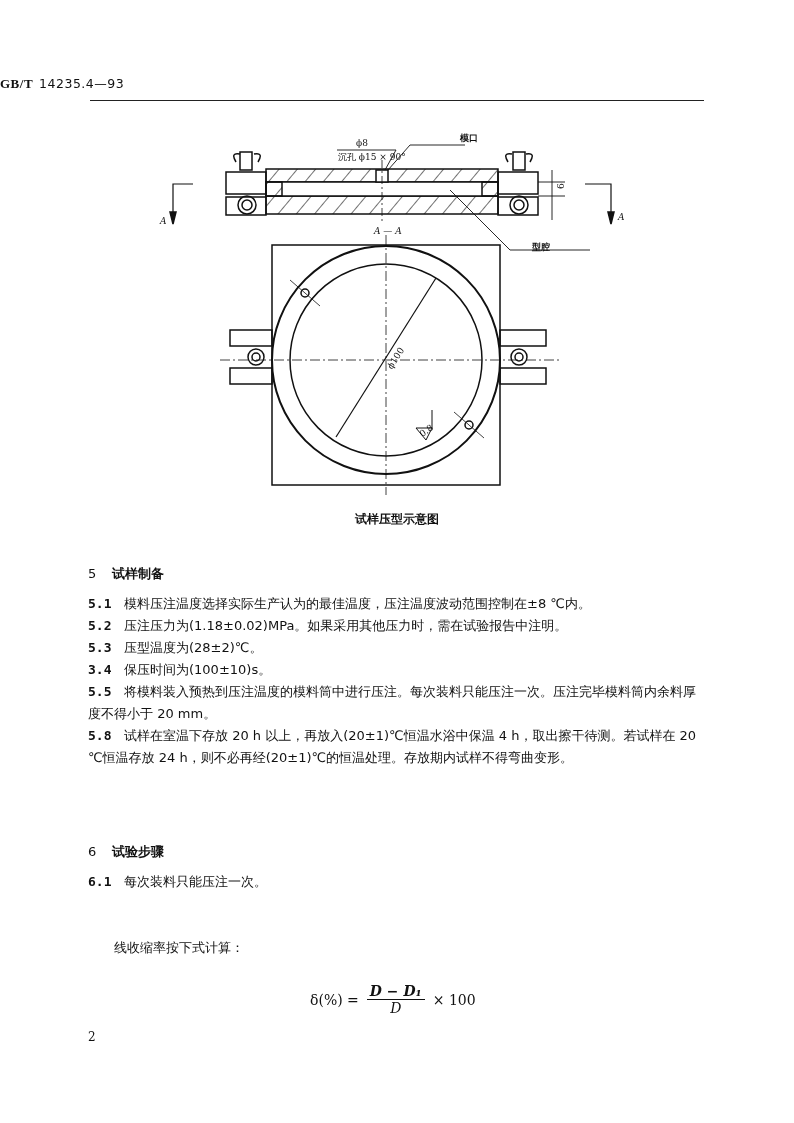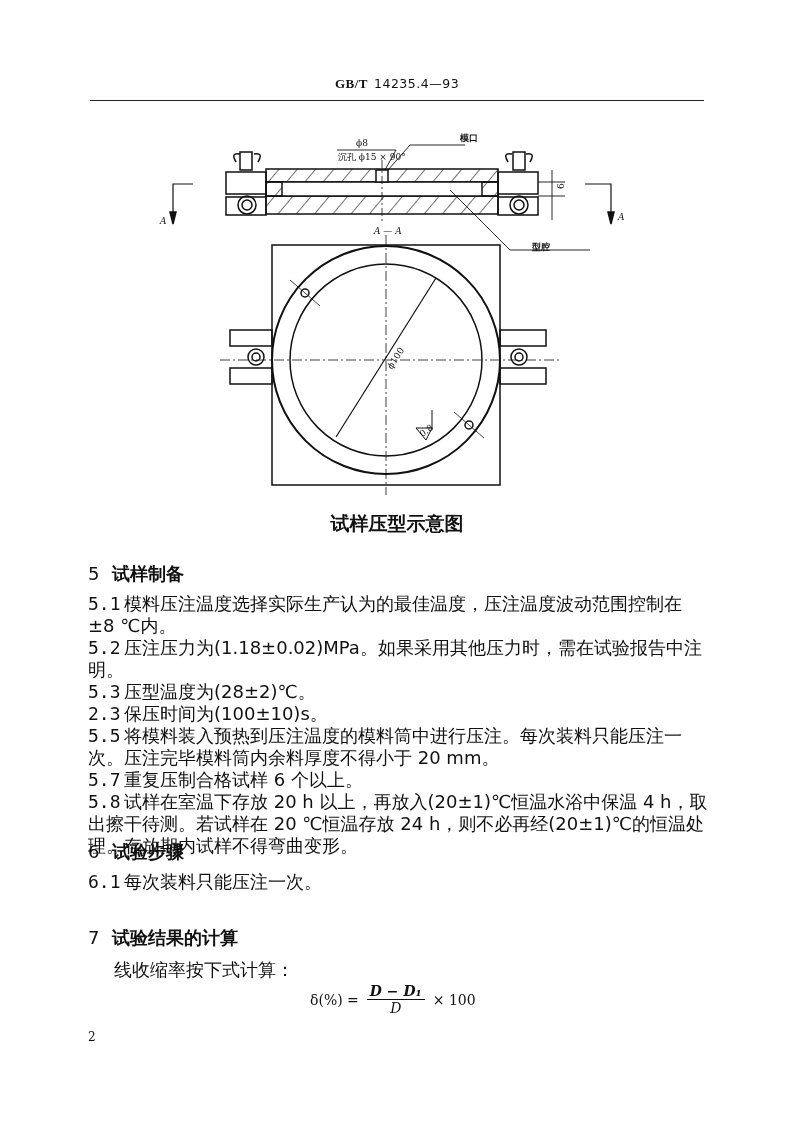--- a/index.html
+++ b/index.html
@@ -1,25 +1,25 @@
 <!DOCTYPE html>
 <html><head>
 <meta charset="utf-8">
 <style>
   html, body { margin: 0; padding: 0; background: #ffffff; }
   body { width: 794px; height: 1123px; position: relative; overflow: hidden; color: #111; font-family: "DejaVu Serif", "Liberation Serif", serif; }
-  .header { position: absolute; left: 0; right: 0; top: 76px; text-align: center; font-size: 13px; font-weight: bold; font-family: "Liberation Serif", serif; letter-spacing: 0.5px; }
+  .header { position: absolute; left: 0; right: 0; top: 76px; text-align: left; font-size: 13px; font-weight: bold; font-family: "Liberation Serif", serif; letter-spacing: 0.5px; }
   .header .num { font-weight: normal; font-family: "DejaVu Sans", sans-serif; font-size: 12.5px; margin-left: 6px; }
   .header-rule { position: absolute; left: 90px; right: 90px; top: 100px; height: 0; border-top: 1.5px solid #222; }
   .figure { position: absolute; left: 150px; top: 118px; width: 500px; height: 385px; }
-  .fig-caption { position: absolute; left: 0; right: 0; top: 511px; text-align: center; font-size: 19px; font-weight: bold; font-family: Liberation Serif, serif; }
-  .content { position: absolute; left: 88px; width: 620px; font-size: 18px; line-height: 22px; font-family: "DejaVu Sans", sans-serif; }
+  .fig-caption { position: absolute; left: 0; right: 0; top: 511px; text-align: center; font-size: 12px; font-weight: bold; font-family: Liberation Serif, serif; }
+  .content { position: absolute; left: 88px; width: 620px; font-size: 13px; line-height: 22px; font-family: "DejaVu Sans", sans-serif; }
   .sec-title { font-weight: bold; }
   .sec-title .sn { display: inline-block; width: 24px; font-weight: normal; }
-  .item .in { display: inline-block; width: 36px; font-family: "DejaVu Sans Mono", monospace; }
+  .item .in { display: inline-block; width: 36px; font-family: "DejaVu Sans Mono", monospace; font-weight: bold; }
   .p { margin: 0; }
   .formula { position: absolute; left: 310px; top: 983px; font-family: "DejaVu Serif", serif; font-size: 14px; display: flex; align-items: center; gap: 4px; }
   .frac { display: inline-flex; flex-direction: column; align-items: center; font-style: italic; margin: 0 4px; }
   .frac .num { border-bottom: 1px solid #111; padding: 0 3px; font-weight: bold; }
   .frac .den { padding: 0 3px; }
   .page-num { position: absolute; left: 88px; top: 1030px; font-size: 12px; font-family: "DejaVu Serif", serif; }
 </style>
 </head>
 <body>
 
@@ -110,35 +110,33 @@
 
 <div class="fig-caption">试样压型示意图</div>
 
 <div class="content" style="top:563px;">
   <div class="sec-title"><span class="sn">5</span><span>试样制备</span></div>
 </div>
 <div class="content" style="top:593px;">
   <p class="p item"><span class="in">5.1</span><span>模料压注温度选择实际生产认为的最佳温度，压注温度波动范围控制在±8 ℃内。</span></p>
   <p class="p item"><span class="in">5.2</span><span>压注压力为(1.18±0.02)MPa。如果采用其他压力时，需在试验报告中注明。</span></p>
   <p class="p item"><span class="in">5.3</span><span>压型温度为(28±2)℃。</span></p>
-  <p class="p item"><span class="in">2.3</span><span>保压时间为(100±10)s。</span></p>
+  <p class="p item"><span class="in">3.4</span><span>保压时间为(100±10)s。</span></p>
   <p class="p item"><span class="in">5.5</span><span>将模料装入预热到压注温度的模料筒中进行压注。每次装料只能压注一次。压注完毕模料筒内余料厚度不得小于 20 mm。</span></p>
-  <p class="p item"><span class="in">5.7</span><span>重复压制合格试样 6 个以上。</span></p>
   <p class="p item"><span class="in">5.8</span><span>试样在室温下存放 20 h 以上，再放入(20±1)℃恒温水浴中保温 4 h，取出擦干待测。若试样在 20 ℃恒温存放 24 h，则不必再经(20±1)℃的恒温处理。存放期内试样不得弯曲变形。</span></p>
 </div>
 
 <div class="content" style="top:841px;">
   <div class="sec-title"><span class="sn">6</span><span>试验步骤</span></div>
 </div>
 <div class="content" style="top:871px;">
   <p class="p item"><span class="in">6.1</span><span>每次装料只能压注一次。</span></p>
 </div>
 
 <div class="content" style="top:927px;">
-  <div class="sec-title"><span class="sn">7</span><span>试验结果的计算</span></div>
   <p class="p" style="margin-top:10px; padding-left:26px;">线收缩率按下式计算：</p>
 </div>
 
 <div class="formula">
   <span>δ(%) =</span>
   <span class="frac">
     <span class="num">D − D₁</span>
     <span class="den">D</span>
   </span>
   <span>× 100</span>

